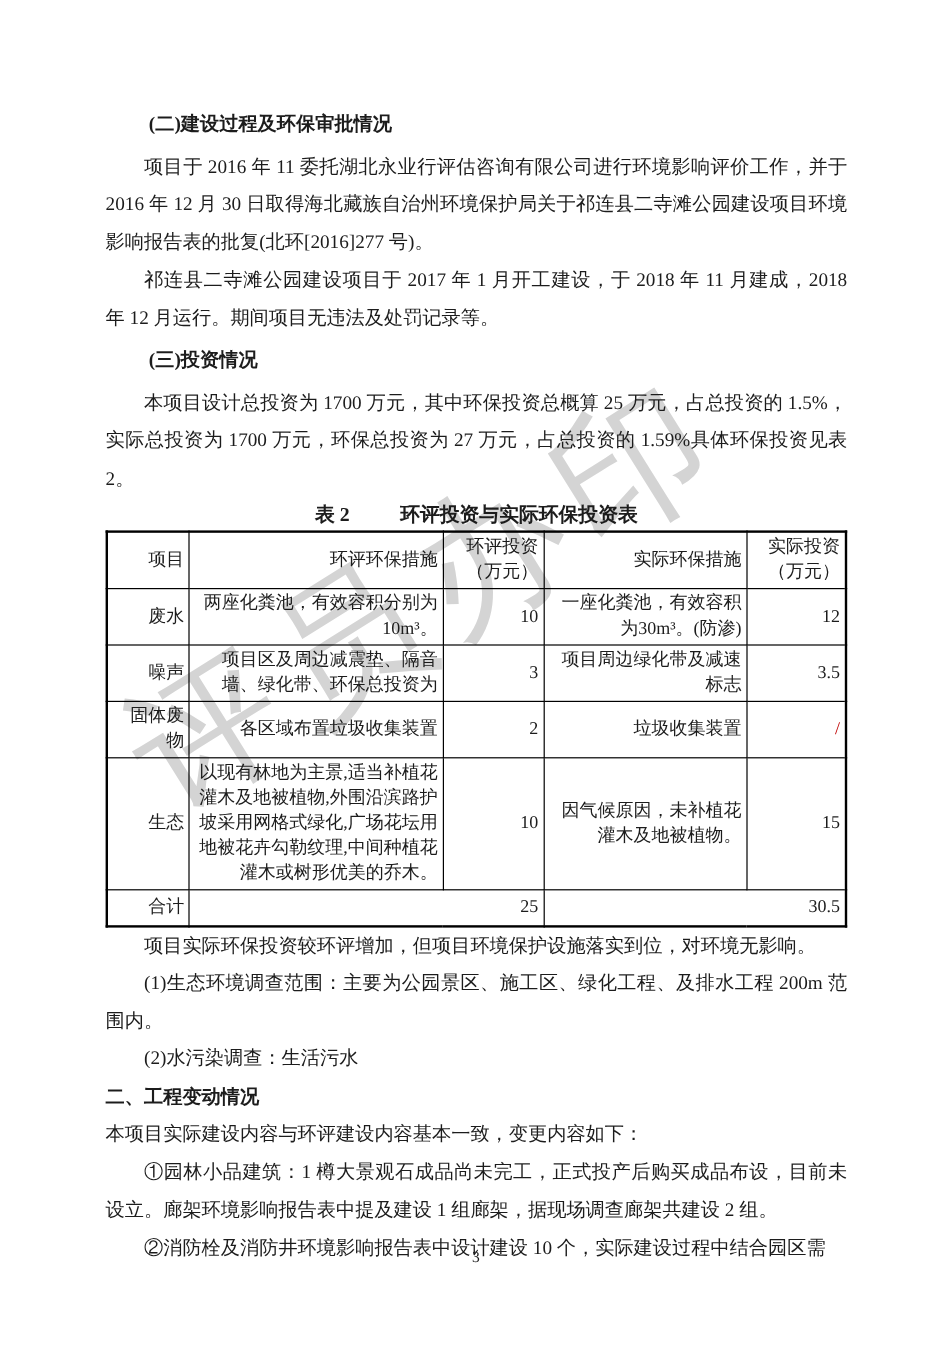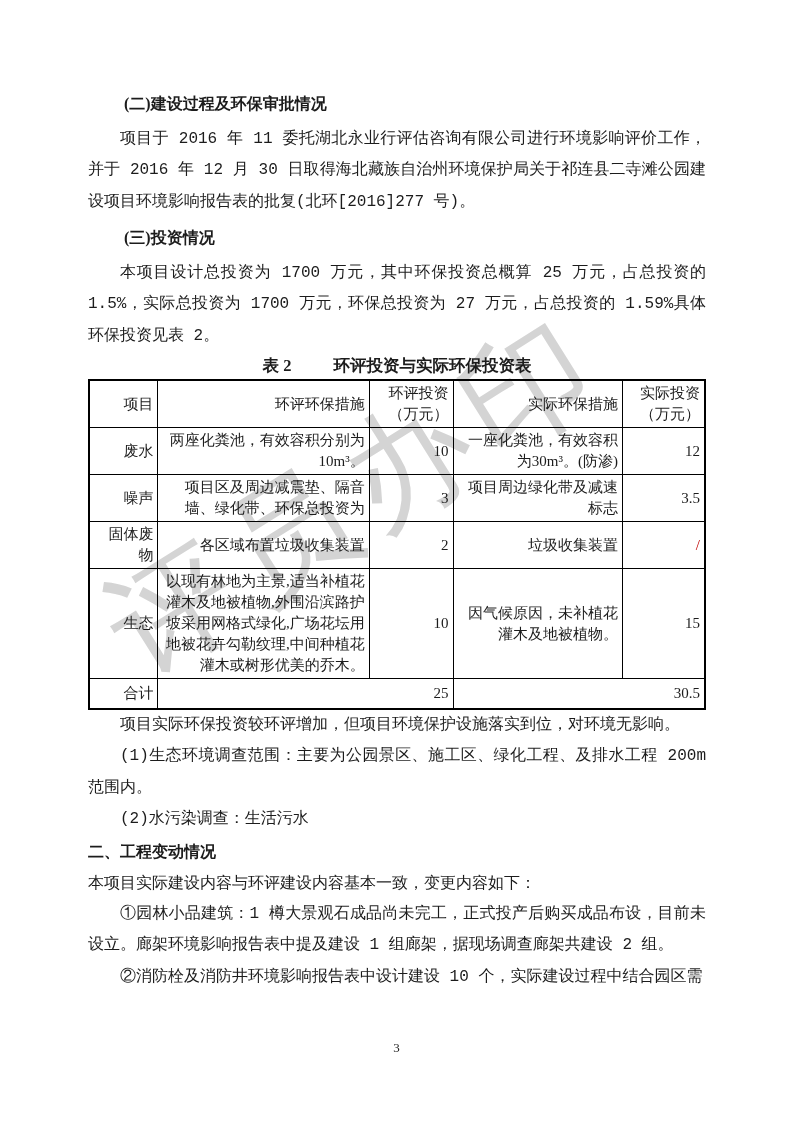--- a/index.html
+++ b/index.html
@@ -26,21 +26,21 @@
   }
   .content {
     position:absolute;
     left:88px; top:84px;
     width:618px;
     font-size:16px;
     line-height:31.5px;
     text-align:justify;
     z-index:1;
   }
-  .para   { margin:0; text-indent:2em;font-family:Liberation Mono, monospace; }
+  .para   { margin:0; text-indent:2em; }
   .noindent { margin:0; text-indent:0; }
   .hd     { margin:4px; text-indent:2em; font-weight:bold; font-size:16px; }
   .hd-bold { margin:0; text-indent:0; font-weight:bold; font-size:16px; }
   .table-title {
     margin:2px 0 1px 0;
     text-align:center;
     font-weight:bold;
     font-size:16.5px;
     line-height:24px;
     text-indent:0;
@@ -83,20 +83,21 @@
 <body>
 
 <div class="page">
 
   <div class="watermark" style="color: rgb(212, 212, 212);">评员办印</div>
 
   <div class="content">
 
     <p class="hd">(二)建设过程及环保审批情况</p>
     <p class="para">项目于 2016 年 11 委托湖北永业行评估咨询有限公司进行环境影响评价工作，并于 2016 年 12 月 30 日取得海北藏族自治州环境保护局关于祁连县二寺滩公园建设项目环境影响报告表的批复(北环[2016]277 号)。</p>
+    <p class="para">祁连县二寺滩公园建设项目于 2017 年 1 月开工建设，于 2018 年 11 月建成，2018 年 12 月运行。期间项目无违法及处罚记录等。</p>
     <p class="hd">(三)投资情况</p>
     <p class="para">本项目设计总投资为 1700 万元，其中环保投资总概算 25 万元，占总投资的 1.5%，实际总投资为 1700 万元，环保总投资为 27 万元，占总投资的 1.59%具体环保投资见表 2。</p>
 
     <div class="table-title">
       <span>表 2</span><span class="gap"></span><span>环评投资与实际环保投资表</span>
     </div>
 
     <table class="invest">
       <colgroup>
         <col style="width:11.2%">

